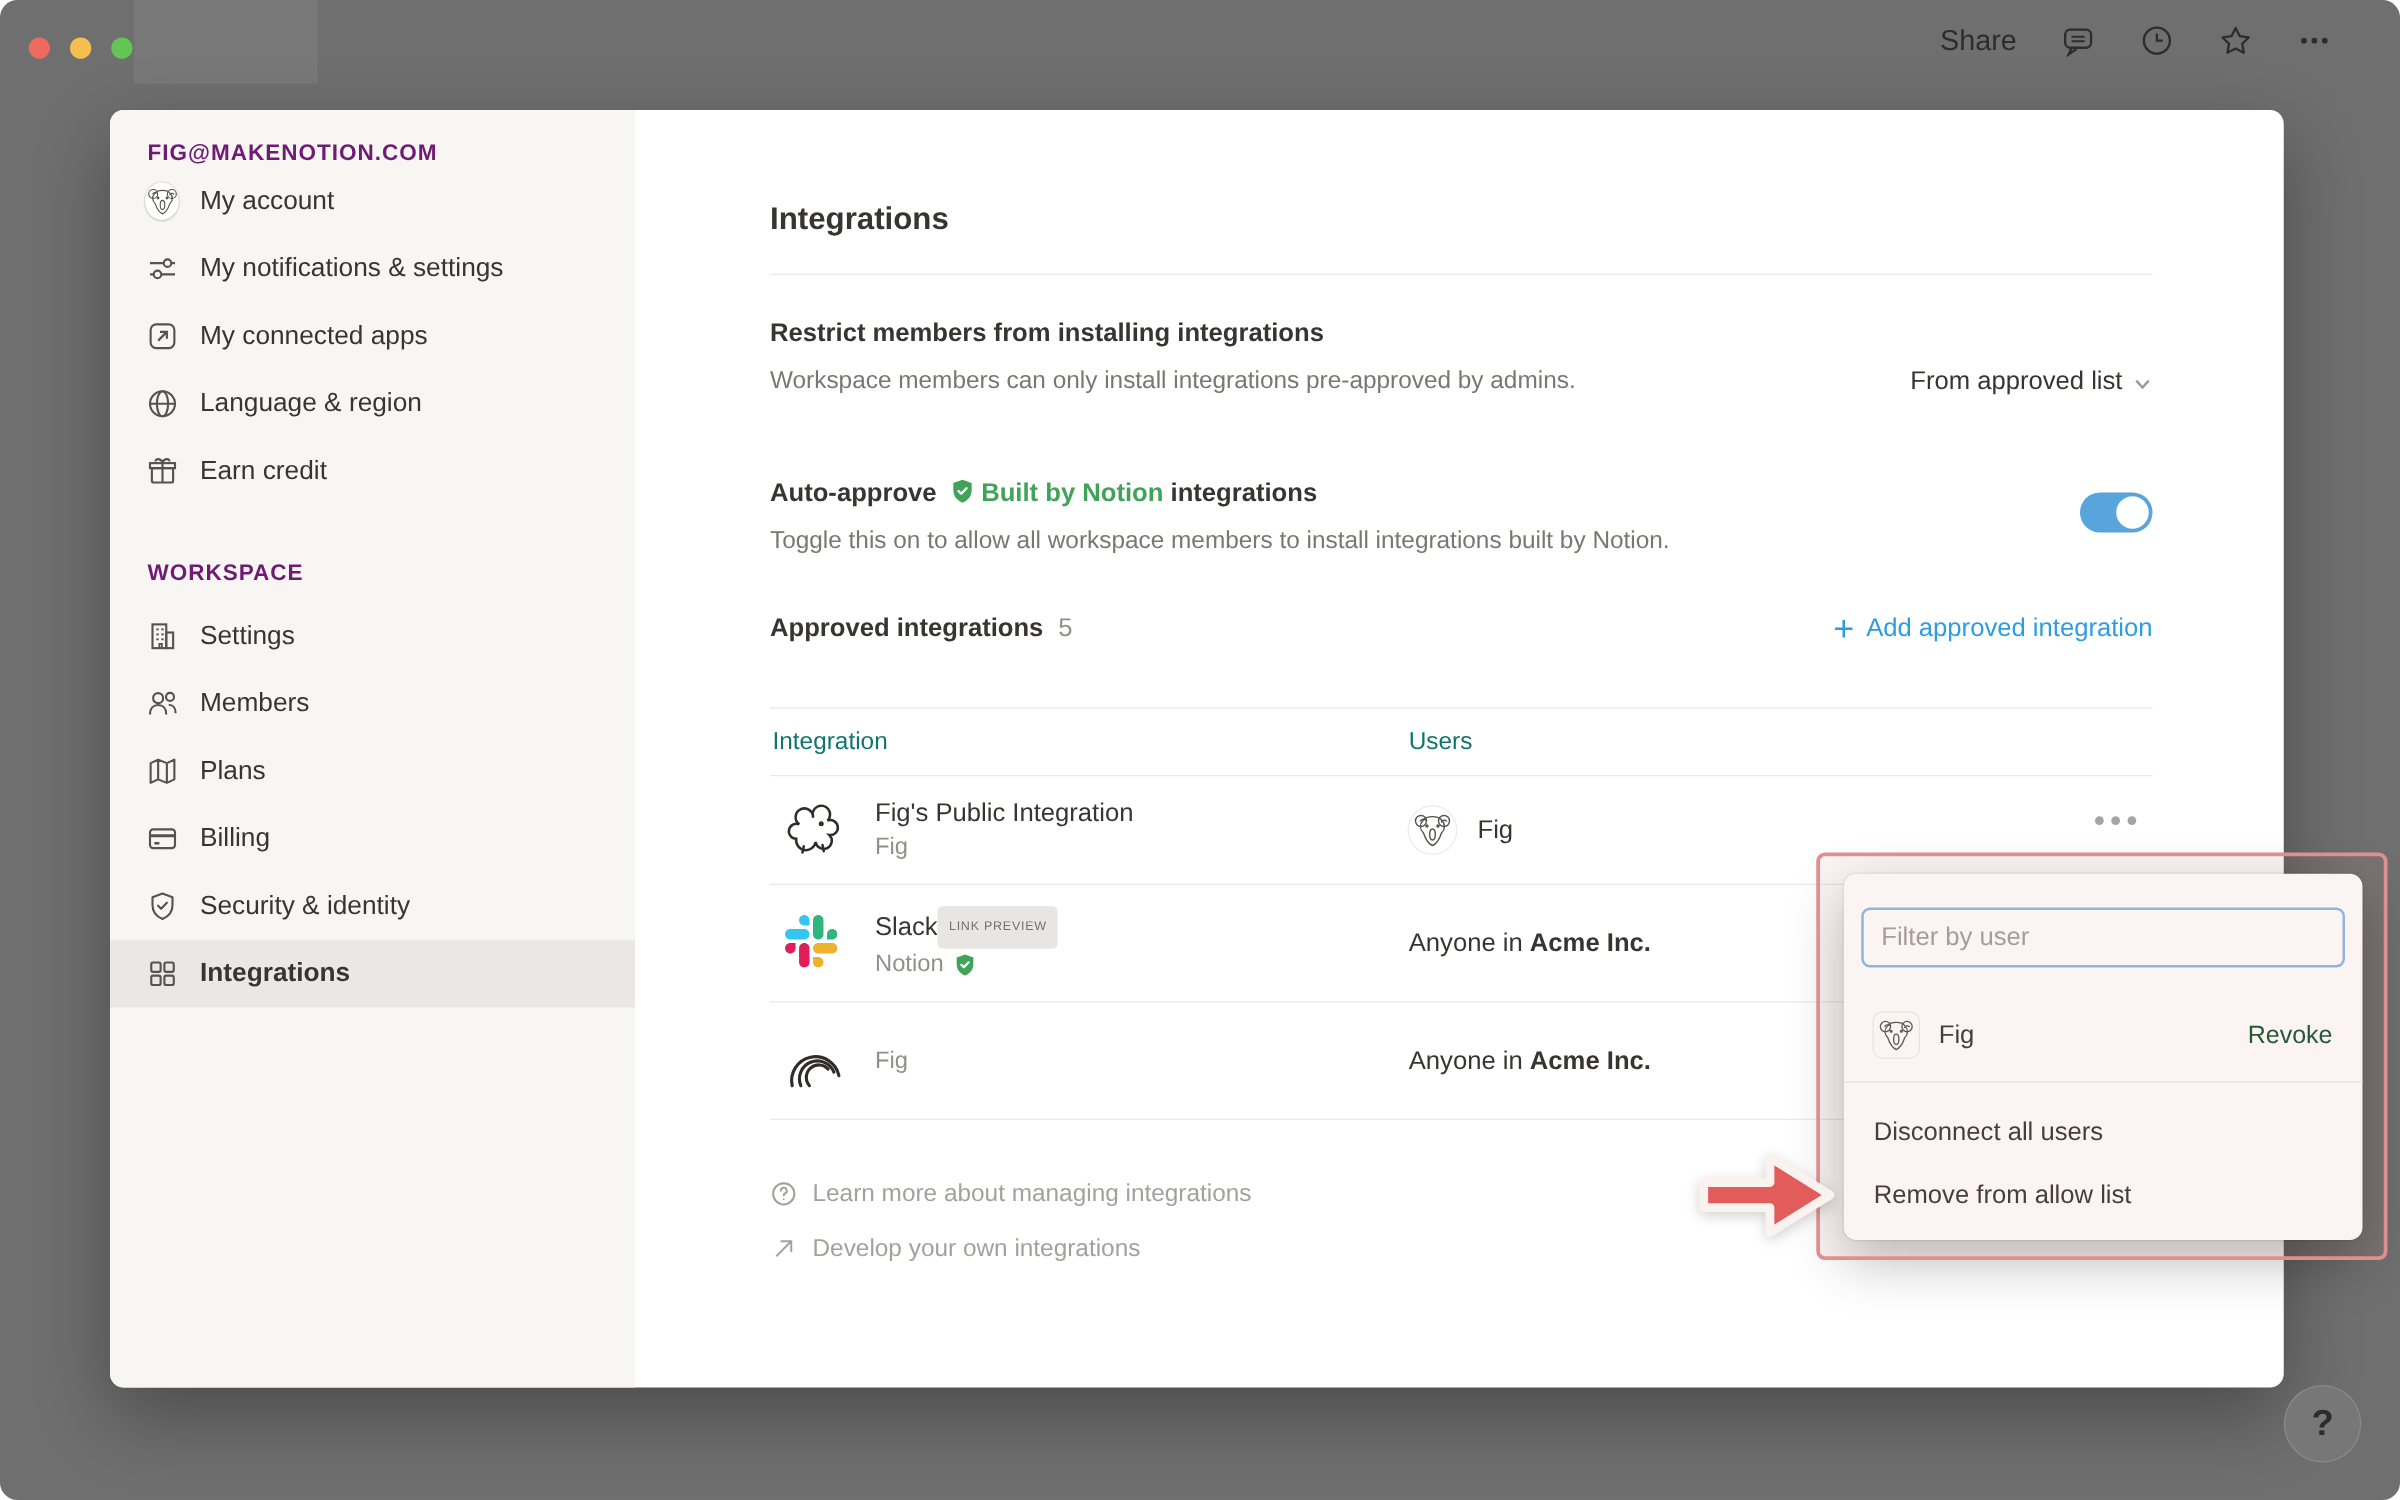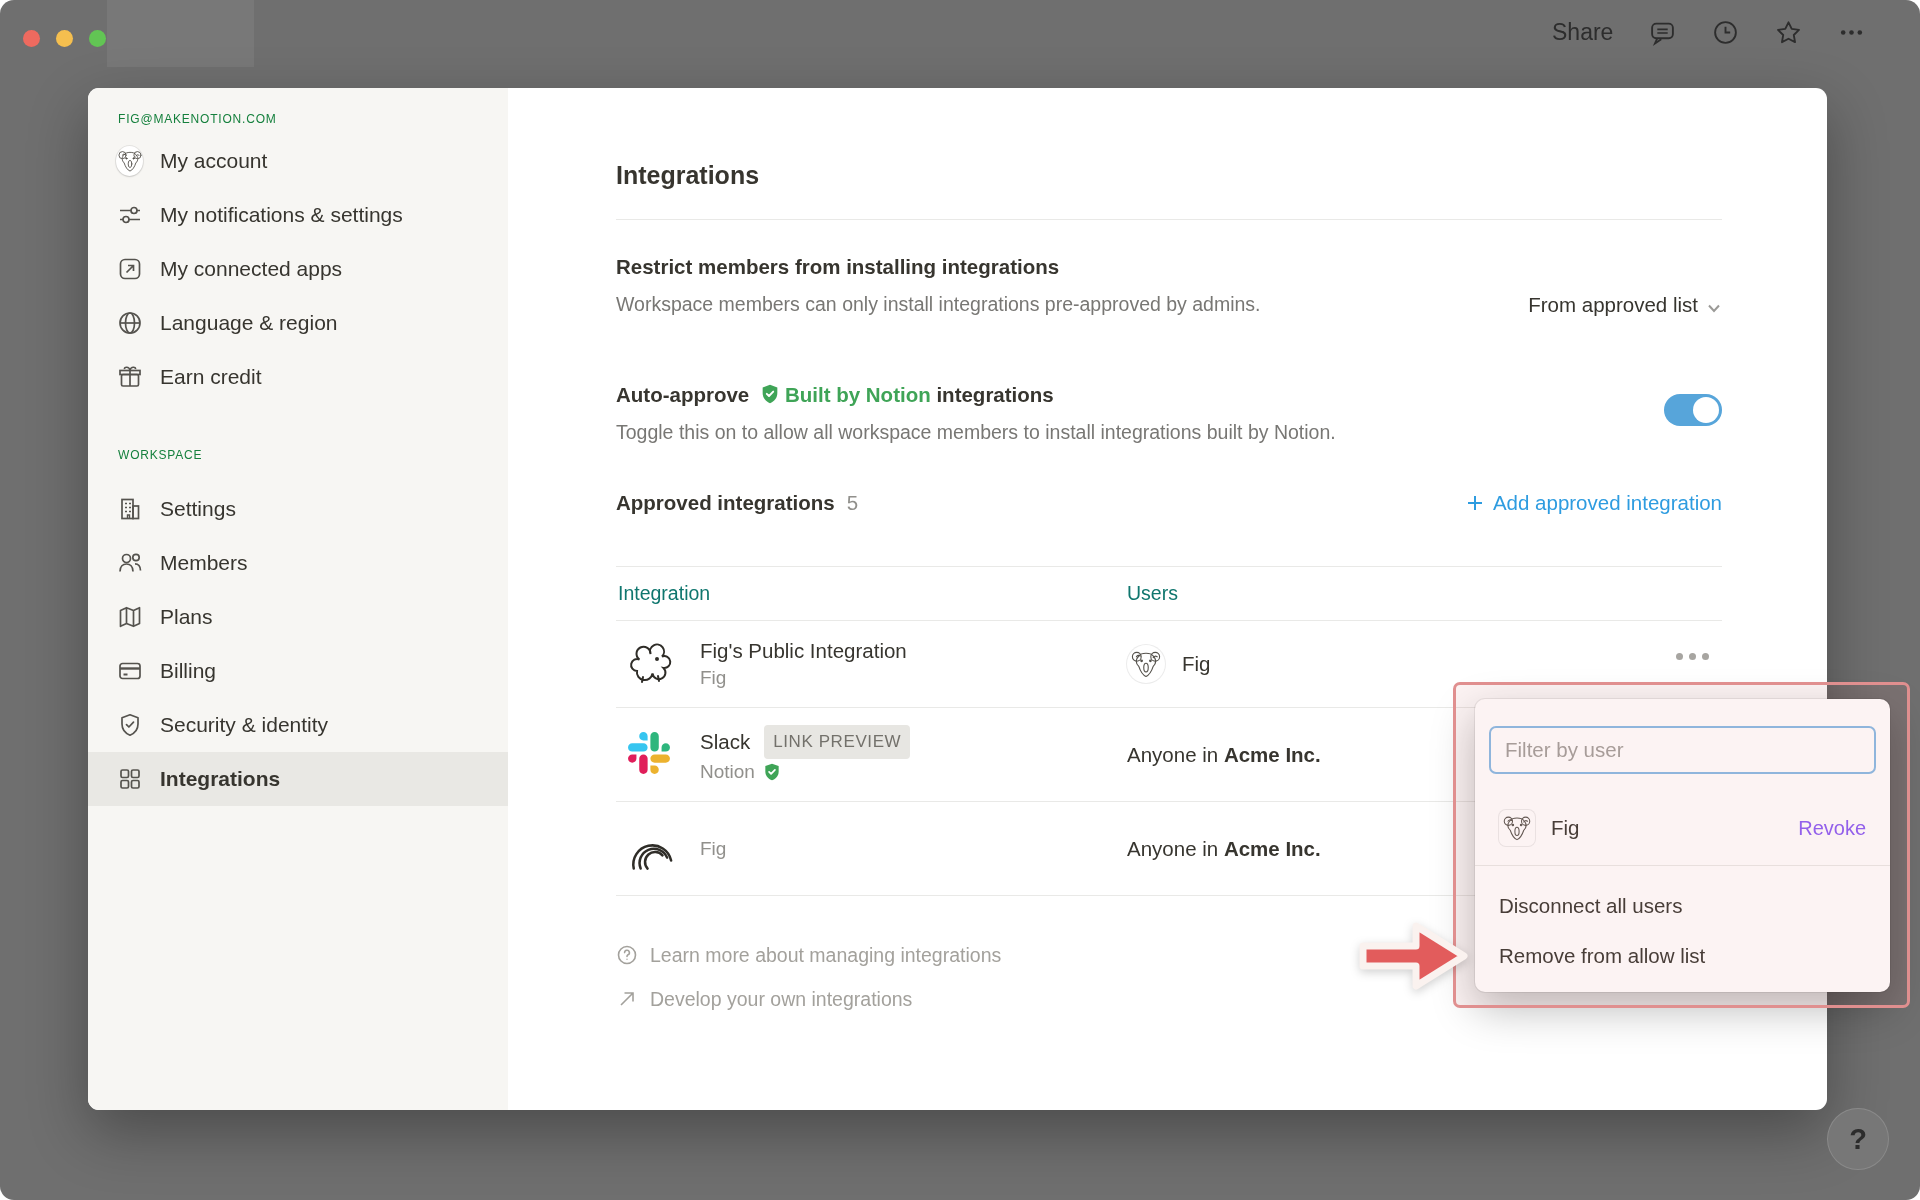--- a/index.html
+++ b/index.html
@@ -16,21 +16,21 @@
   .tbright{position:absolute;top:0;left:1552px;height:64px;display:flex;align-items:center;gap:36px;color:#2d2d2d;}
   .share{font-size:23px;font-weight:500;cursor:default;}
   .tbicon{width:27px;height:27px;display:block;}
   .tbicon svg{width:100%;height:100%;stroke:#2d2d2d;fill:none;stroke-width:1.8;}
 
   
   .dialog{position:absolute;left:88px;top:88px;width:1739px;height:1022px;background:#ffffff;border-radius:11px;box-shadow:0 22px 60px rgba(0,0,0,.32);}
 
   
   .sidebar{position:absolute;left:0;top:0;width:420px;height:100%;background:#f7f6f3;border-radius:11px 0 0 11px;padding-top:16px;overflow:hidden;}
-  .side-head{padding:8px 0 0 30px;font-size:12px;font-weight:400;letter-spacing:.8px;color:#15803d;height:30px;}
+  .side-head{padding:8px 0 0 30px;font-size:18px;font-weight:700;letter-spacing:.8px;color:#701a75;height:30px;}
   .side-head.ws{margin-top:36px;margin-bottom:12px;}
   .srow{height:54px;display:flex;align-items:center;padding-left:28px;cursor:pointer;}
   .srow.selected{background:#e9e8e4;}
   .srow .sicon{width:27px;height:27px;margin-right:17px;flex:0 0 auto;display:flex;align-items:center;justify-content:center;}
   .srow .sicon svg{width:26px;height:26px;stroke:#55534e;fill:none;stroke-width:1.7;}
   .srow .slabel{font-size:21px;color:#37352f;}
   .srow.selected .slabel{font-weight:700;}
   .avatar-circ{width:30px;height:30px;border-radius:50%;background:#fff;box-shadow:0 0 0 1px rgba(0,0,0,.07),0 1px 2px rgba(0,0,0,.12);display:flex;align-items:center;justify-content:center;overflow:hidden;}
 
   
@@ -53,38 +53,38 @@
 
   .tbl{position:absolute;left:0;top:478px;width:1106px;}
   .tbl-head{height:55px;display:flex;align-items:center;border-top:1px solid #e9e9e7;border-bottom:1px solid #e9e9e7;color:#0f766e;font-size:19.5px;}
   .col-int{width:511px;padding-left:2px;}
   .trow{display:flex;align-items:center;border-bottom:1px solid #e9e9e7;cursor:pointer;}
   .trow .left{width:511px;display:flex;align-items:center;}
   .appicon{width:46px;height:46px;margin:0 26px 0 12px;flex:0 0 auto;}
   .appicon svg{width:100%;height:100%;}
   .tname{font-size:20.5px;font-weight:500;color:#37352f;line-height:28px;display:flex;align-items:center;}
   .tsub{font-size:19px;color:#91908c;line-height:26px;display:flex;align-items:center;gap:7px;}
-  .badge{margin-left:14px;background:#e7e6e2;color:#73716b;font-size:17px;font-weight:500;letter-spacing:.6px;padding:3px 9px;border-radius:4px;white-space:nowrap;}
+  .badge{margin-left:0;background:#e7e6e2;color:#73716b;font-size:10px;font-weight:500;letter-spacing:.6px;padding:3px 9px;border-radius:4px;white-space:nowrap;}
   .vshield{width:20px;height:20px;display:inline-block;}
   .ucell{display:flex;align-items:center;font-size:20.5px;color:#37352f;}
   .uavatar{width:38px;height:38px;border-radius:50%;background:#fff;box-shadow:0 0 0 1px rgba(0,0,0,.08);margin-right:17px;display:flex;align-items:center;justify-content:center;}
   .rowdots{position:absolute;left:1040px;top:552px;width:72px;height:32px;display:flex;align-items:center;justify-content:center;gap:6px;cursor:pointer;}
   .rowdots i{width:7px;height:7px;border-radius:50%;background:#a7a5a1;}
   .footer{position:absolute;left:0;top:845px;}
   .flink{height:44px;display:flex;align-items:center;gap:12px;color:#a3a19c;font-size:19.5px;cursor:pointer;}
   .flink svg{width:22px;height:22px;stroke:#a3a19c;fill:none;stroke-width:1.6;}
 
   
   .popup{position:absolute;left:1475px;top:699px;width:415px;height:293px;background:#ffffff;border-radius:10px;box-shadow:0 0 0 1px rgba(0,0,0,.07),0 16px 44px rgba(0,0,0,.28);z-index:10;}
   .filter{position:absolute;left:14px;top:27px;width:387px;height:48px;border:2px solid #86bae6;border-radius:7px;background:rgba(255,255,255,.55);box-shadow:inset 0 0 0 2px rgba(255,255,255,.9);font-family:inherit;font-size:20.5px;color:#37352f;padding:0 14px;outline:none;}
   .filter::placeholder{color:#a19f9b;}
   .puser{position:absolute;left:0;top:99px;width:100%;height:60px;display:flex;align-items:center;padding:0 24px;}
   .pavatar{width:36px;height:36px;border-radius:7px;background:#fff;box-shadow:0 0 0 1px rgba(0,0,0,.08);display:flex;align-items:center;justify-content:center;margin-right:16px;}
   .pname{font-size:20.5px;color:#37352f;flex:1;}
-  .revoke{font-size:20px;color:#8b5cf6;cursor:pointer;}
+  .revoke{font-size:20px;color:#14532d;cursor:pointer;}
   .pdiv{position:absolute;left:0;top:166px;width:100%;height:1px;background:#e9e9e7;}
   .pmenu{position:absolute;left:0;top:182px;width:100%;}
   .pitem{height:50px;display:flex;align-items:center;padding-left:24px;font-size:20.5px;color:#37352f;cursor:pointer;}
 
   
   .annot{position:absolute;left:1453px;top:682px;width:457px;height:326px;border:3px solid #e08f8f;border-radius:7px;background:rgba(226,137,137,.10);z-index:20;pointer-events:none;}
   .arrow{position:absolute;left:1358px;top:913px;width:112px;height:86px;z-index:21;pointer-events:none;filter:drop-shadow(0 3px 5px rgba(0,0,0,.18));}
 
   
   .helpbtn{position:absolute;left:1827px;top:1108px;width:62px;height:62px;border-radius:50%;background:#777777;border:1px solid rgba(255,255,255,.14);color:#2c2c2c;font-size:29px;font-weight:600;display:flex;align-items:center;justify-content:center;cursor:pointer;z-index:5;}

